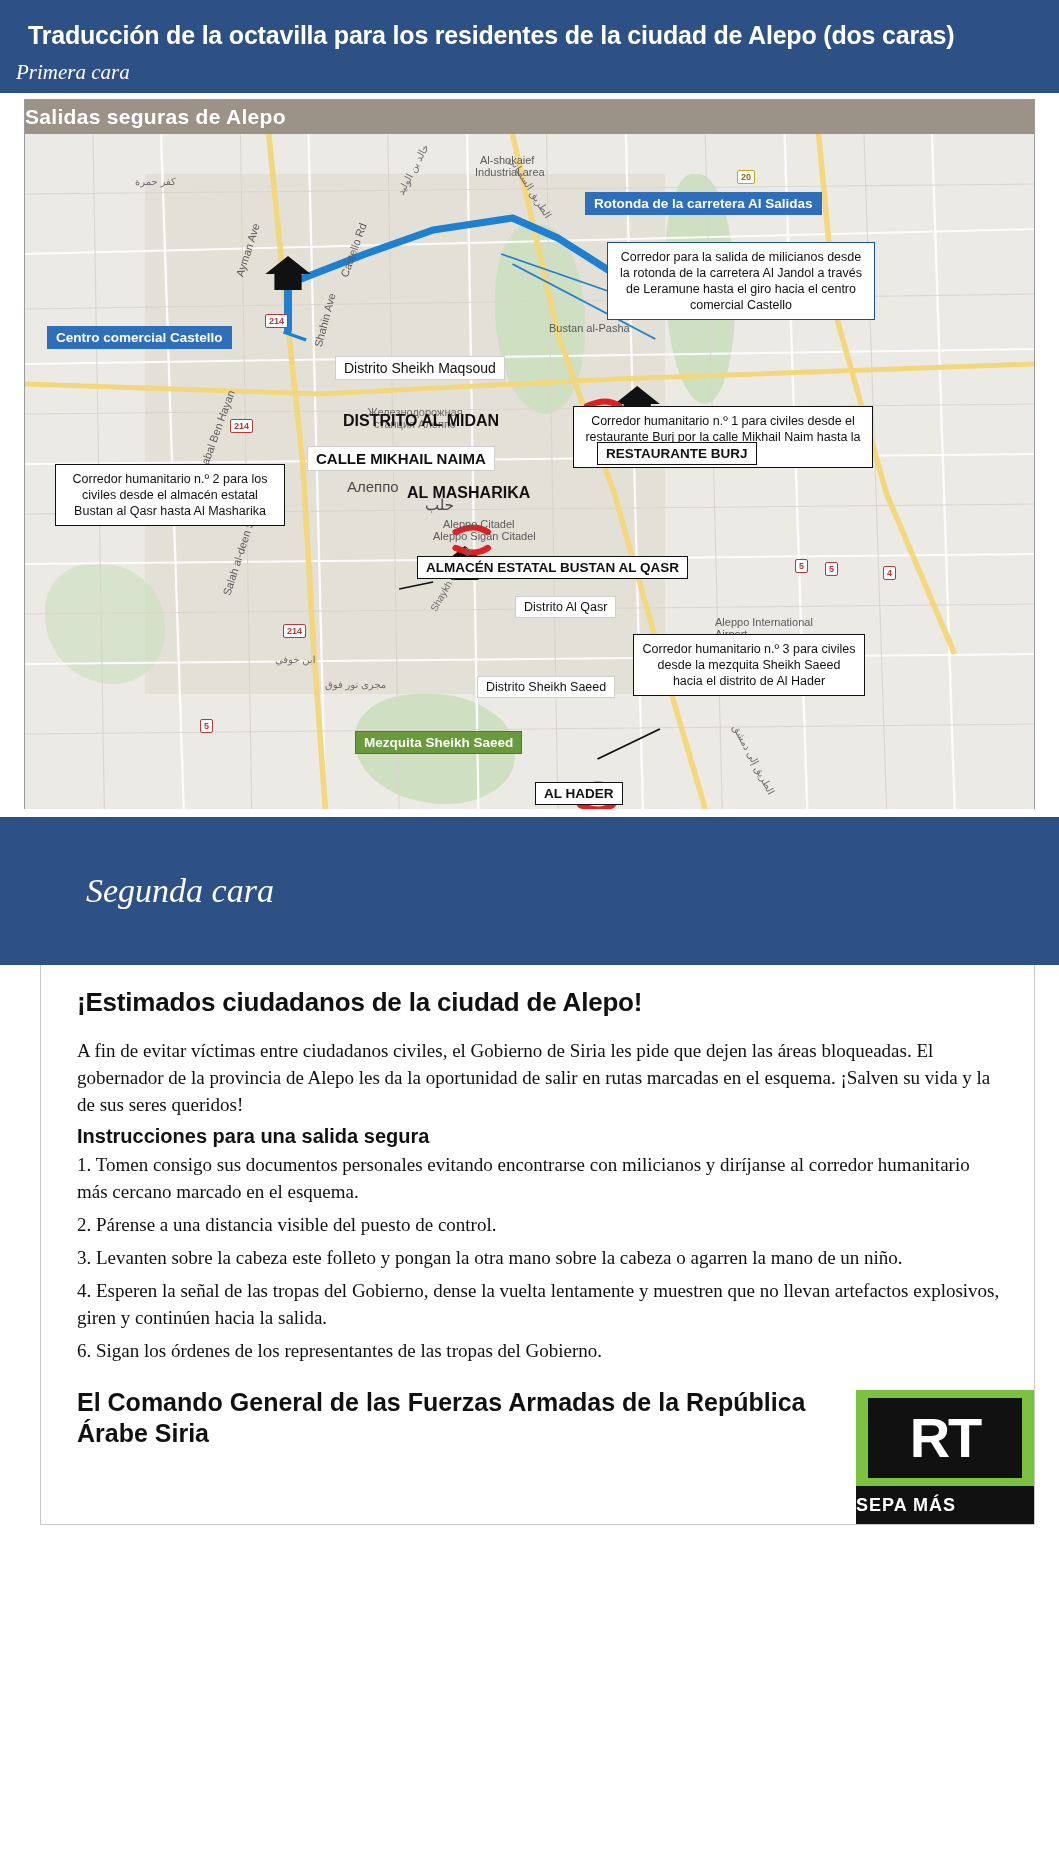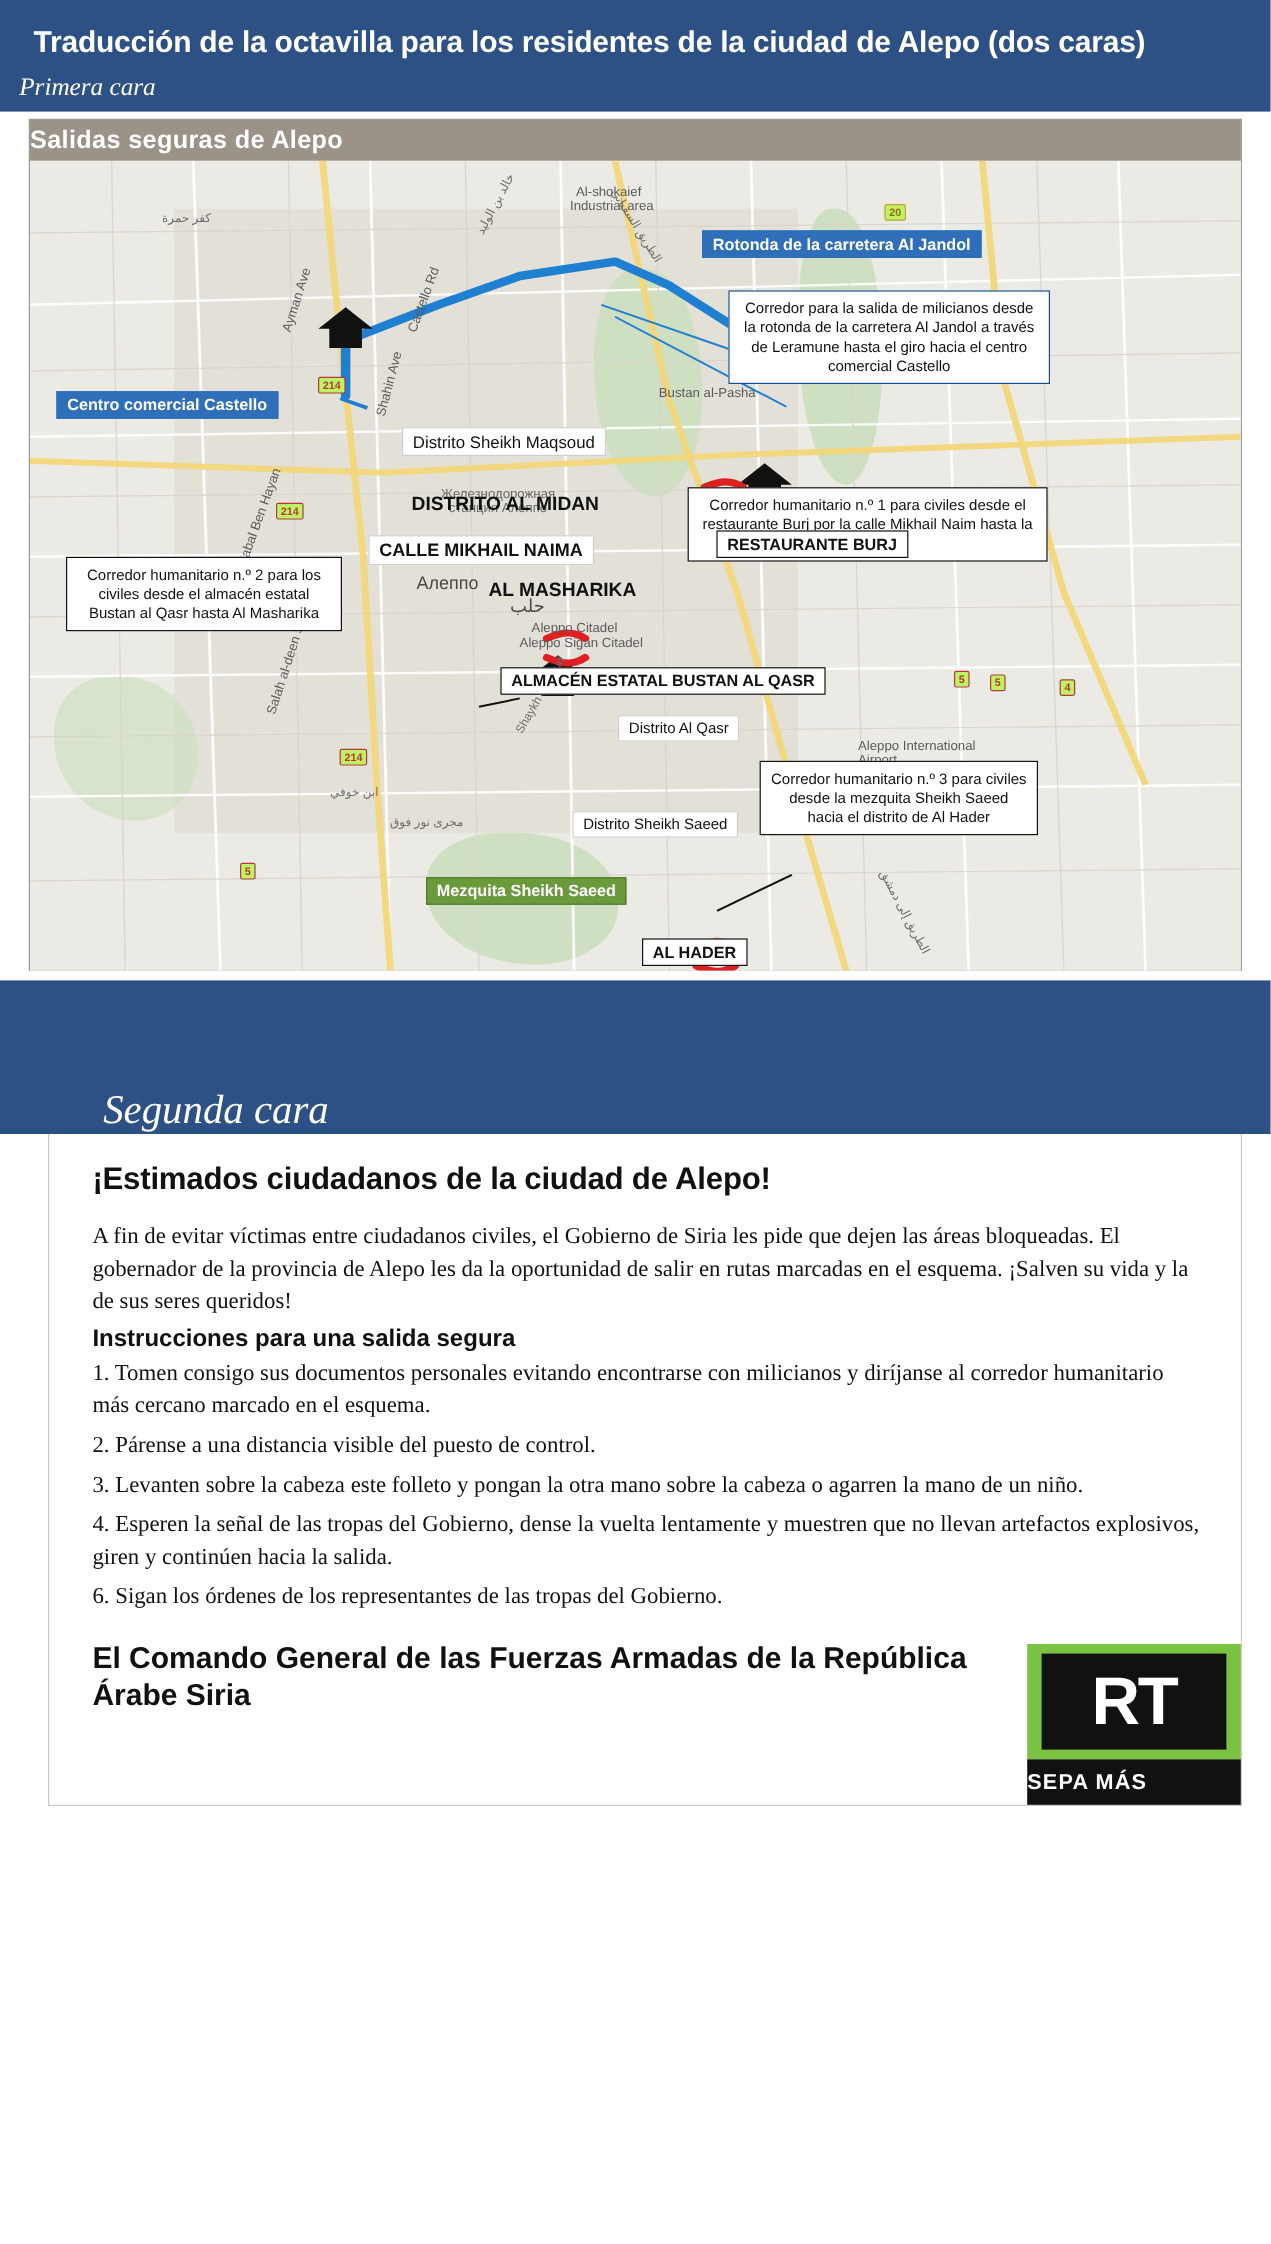--- a/index.html
+++ b/index.html
@@ -66,21 +66,21 @@
     font-size:11px;
     color:#5b5b5b;
     white-space:nowrap;
   }
   .lbl.ar{font-size:10px;color:#6d6d6d;}
   .lbl.ru{font-size:11px;color:#6a6a6a;}
   .lbl.big{font-size:15px;color:#4a4a4a;}
 
   .shield{
     position:absolute;
-    background:#bef264;
+    background:#ffffff;
     border:1px solid #b23a3a;
     color:#b23a3a;
     font-size:9px;
     font-weight:bold;
     padding:1px 3px;
     border-radius:2px;
   }
   .shield.yellow{border-color:#c9a227;color:#8a6d12;}
 
   
@@ -121,24 +121,24 @@
     border:1px solid #cfcfcf;
     font-size:12.5px;
     padding:3px 8px;
     white-space:nowrap;
   }
   svg.overlay{position:absolute;inset:0;width:100%;height:100%;}
 
   
   .band{
     background:#2d5184;
-    height:128px;
+    height:148px;
     margin-top:8px;
     display:flex;
-    align-items:flex-end;
+    align-items:center;
     padding-left:86px;
     box-sizing:border-box;
   }
   .band .t{
     color:#fff;
     font-size:34px;
     font-style:italic;
     font-family:"Liberation Serif", serif;
   }
 
@@ -330,21 +330,21 @@
       <div class="shield" style="left:205px;top:285px;">214</div>
       <div class="shield" style="left:258px;top:490px;">214</div>
       <div class="shield yellow" style="left:712px;top:36px;">20</div>
       <div class="shield" style="left:770px;top:425px;">5</div>
       <div class="shield" style="left:800px;top:428px;">5</div>
       <div class="shield" style="left:858px;top:432px;">4</div>
       <div class="shield" style="left:175px;top:585px;">5</div>
       <div class="shield" style="left:358px;top:600px;">5</div>
 
       <div class="tagbox blue" style="left:22px;top:192px;">Centro comercial Castello</div>
-      <div class="tagbox blue" style="left:560px;top:58px;">Rotonda de la carretera Al Jandol</div>
+      <div class="tagbox blue" style="left:560px;top:58px;">Rotonda de la carretera Al Salidas</div>
 
       <div class="callout" style="left:582px;top:108px;width:268px;">Corredor para la salida de milicianos desde la rotonda de la carretera Al Jandol a través de Leramune hasta el giro hacia el centro comercial Castello</div>
       <div class="callout black" style="left:548px;top:272px;width:300px;">Corredor humanitario n.º 1 para civiles desde el restaurante Burj por la calle Mikhail Naim hasta la calle Hittin</div>
       <div class="callout black" style="left:30px;top:330px;width:230px;">Corredor humanitario n.º 2 para los civiles desde el almacén estatal Bustan al Qasr hasta Al Masharika</div>
       <div class="callout black" style="left:608px;top:500px;width:232px;">Corredor humanitario n.º 3 para civiles desde la mezquita Sheikh Saeed hacia el distrito de Al Hader</div>
 
       <div class="whitebox" style="left:310px;top:222px;font-size:14px;">Distrito Sheikh Maqsoud</div>
       <div class="districtlbl" style="left:318px;top:278px;">DISTRITO AL MIDAN</div>
       <div class="whitebox" style="left:282px;top:312px;font-size:15px;font-weight:bold;">CALLE MIKHAIL NAIMA</div>
       <div class="tagbox" style="left:572px;top:308px;">RESTAURANTE BURJ</div>

